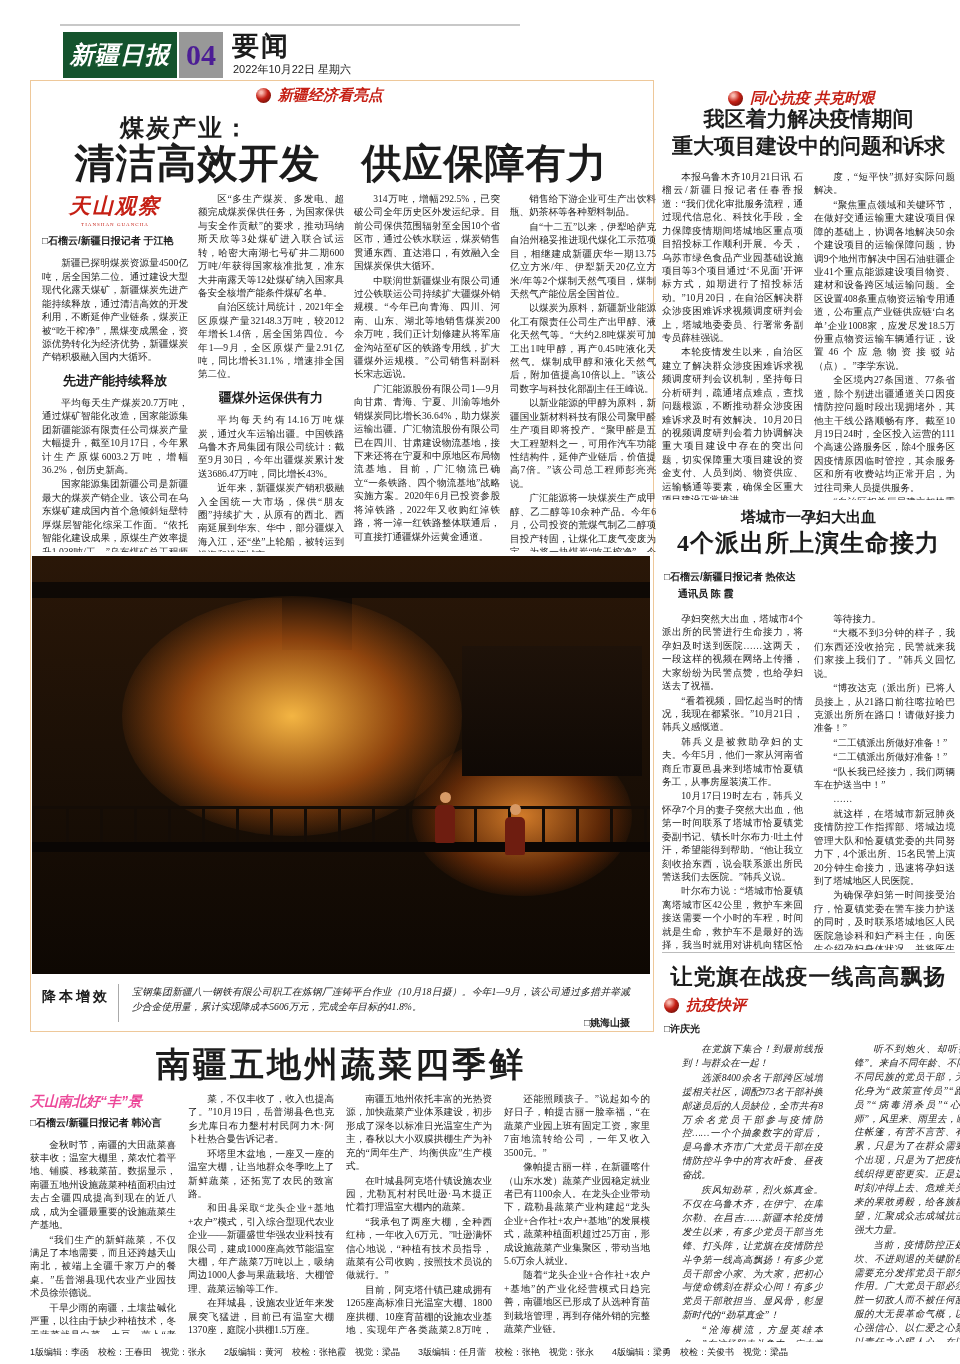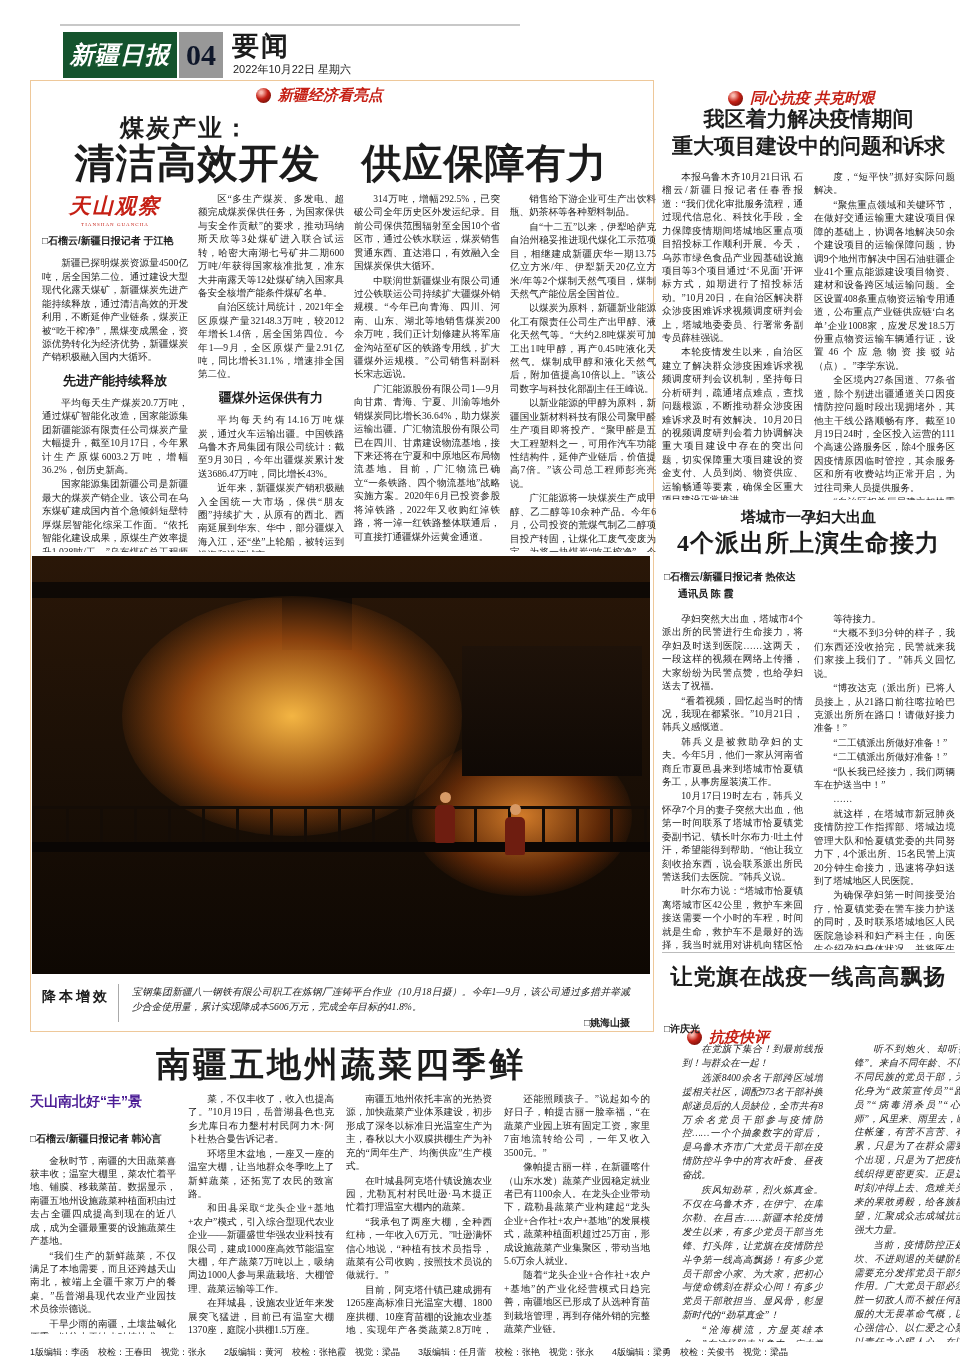--- a/index.html
+++ b/index.html
@@ -5,21 +5,21 @@
   html,body{margin:0;padding:0;background:#e8e8e8;}
   .page{position:relative;width:960px;height:1364px;background:#ffffff;overflow:hidden;
         font-family:"Liberation Serif","DejaVu Serif",serif;color:#1c1c1c;}
   .abs{position:absolute;}
   .sans{font-family:"Liberation Sans","DejaVu Sans",sans-serif;}
   
   .top-rule{left:60px;top:24px;width:460px;height:2px;background:#c8c8c8;}
   .paper-box{left:63px;top:32px;width:114px;height:46px;background:#14532d;display:flex;align-items:center;justify-content:center;}
   .paper-name{color:#fff;font-weight:bold;font-style:italic;font-size:24px;letter-spacing:1px;}
   .pageno-box{left:179px;top:32px;width:44px;height:46px;background:#989898;display:flex;align-items:center;justify-content:center;}
-  .pageno{color:#0f172a;font-size:30px;font-weight:bold;}
+  .pageno{color:#4c1d95;font-size:30px;font-weight:bold;}
   .section-name{left:232px;top:28px;font-size:27px;font-weight:bold;letter-spacing:2px;}
   .date-line{left:233px;top:62px;font-size:11px;color:#222;}
   
   .left-frame{left:30px;top:80px;width:622px;height:950px;border:1px solid #eec89a;}
   .badge{color:#c51f14;font-weight:bold;font-style:italic;font-size:15px;display:flex;align-items:center;gap:7px;
          font-family:"Liberation Sans","DejaVu Sans",sans-serif;}
   .sphere{width:15px;height:15px;border-radius:50%;flex:0 0 auto;
           background:radial-gradient(circle at 35% 30%,#f8b9ae 8%,#c52015 45%,#560a05 95%);}
   .kicker{font-size:24px;font-weight:bold;letter-spacing:2px;}
   .main-headline{width:622px;text-align:center;font-size:40px;font-weight:bold;letter-spacing:1px;}
@@ -62,21 +62,21 @@
   .relay-headline{width:293px;text-align:center;font-size:24px;font-weight:bold;letter-spacing:1px;}
   .relay-col{width:141px;height:338px;font-size:9.6px;line-height:1.4;}
   .flag-headline{width:293px;text-align:center;font-size:22px;font-weight:bold;letter-spacing:1px;
                  font-family:"Liberation Sans","DejaVu Sans",sans-serif;}
   .kai{font-style:italic;}
   .flag-col{width:141px;height:300px;font-size:9.6px;line-height:1.45;margin-left:20px;}
   .thin-rule{height:1px;background:#bbbbbb;}
   
   .veg-headline{left:30px;top:1042px;width:622px;text-align:center;font-size:34px;font-weight:bold;letter-spacing:3px;}
   .veg-col{width:146px;height:242px;font-size:9.6px;line-height:1.4;}
-  .veg-badge{color:#4c1d95;font-weight:bold;font-size:14px;margin-bottom:20px;
+  .veg-badge{color:#ec4899;font-weight:bold;font-style:italic;font-size:14px;margin-bottom:4px;
              font-family:"Liberation Sans","DejaVu Sans",sans-serif;}
   
   .footer{left:30px;top:1346px;width:900px;font-size:9px;color:#222;
           font-family:"Liberation Sans","DejaVu Sans",sans-serif;}
 </style>
 </head>
 <body>
 
 <div class="page">
 
@@ -213,21 +213,21 @@
           <p class="para">“队长我已经接力，我们两辆车在护送当中！”</p>
           <p class="para">……</p>
           <p class="para">就这样，在塔城市新冠肺炎疫情防控工作指挥部、塔城边境管理大队和恰夏镇党委的共同努力下，4个派出所、15名民警上演20分钟生命接力，迅速将孕妇送到了塔城地区人民医院。</p>
           <p class="para">为确保孕妇第一时间接受治疗，恰夏镇党委在警车接力护送的同时，及时联系塔城地区人民医院急诊科和妇产科主任，向医生介绍孕妇身体状况，并将医生的联系方式告知孕妇家属，确保有突发状况孕妇家属随时与医生保持联系。</p>
         </div>
       </div>
   </div>
 
   <div class="abs thin-rule" style="left:662px;top:952px;width:293px;"></div>
   <div class="abs flag-headline" style="left:662px;top:962px;">让党旗在战疫一线高高飘扬</div>
-  <div class="abs badge" style="left:687px;top:996px;justify-content:space-between;margin-top:32px;">
+  <div class="abs badge" style="left:664px;top:996px;justify-content:space-between;">
     <span class="sphere"></span>
     <span>抗疫快评</span>
   </div>
   <div class="abs col-byline" style="left:664px;top:1020px;">□许庆光</div>
   <div class="abs cols kai" style="left:662px;top:1042px;gap:11px;">
     <div class="col flag-col">
         <div>
           <p class="para">在党旗下集合！到最前线报到！与群众在一起！</p>
           <p class="para">选派8400余名干部跨区域增援相关社区，调配973名干部补换邮递员后的人员缺位，全市共有8万余名党员干部参与疫情防控……一个个抽象数字的背后，是乌鲁木齐市广大党员干部在疫情防控斗争中的宵衣旰食、昼夜奋战。</p>
           <p class="para">疾风知劲草，烈火炼真金。不仅在乌鲁木齐，在伊宁、在库尔勒、在昌吉……新疆本轮疫情发生以来，有多少党员干部当先锋、打头阵，让党旗在疫情防控斗争第一线高高飘扬！有多少党员干部舍小家、为大家，把初心与使命镌刻在群众心间！有多少党员干部敢担当、显风骨，彰显新时代的“劲草真金”！</p>

